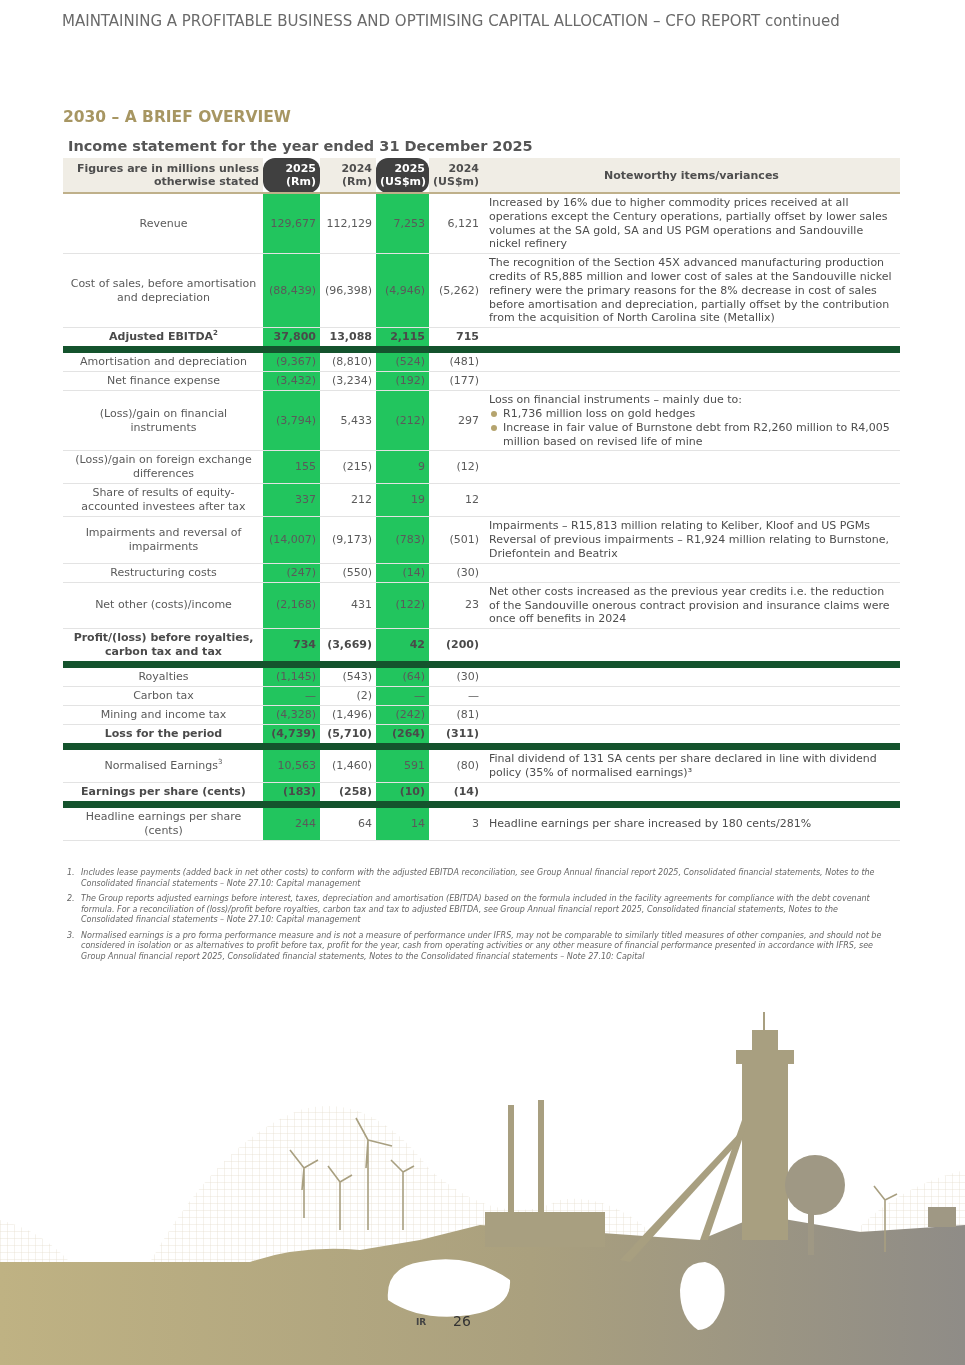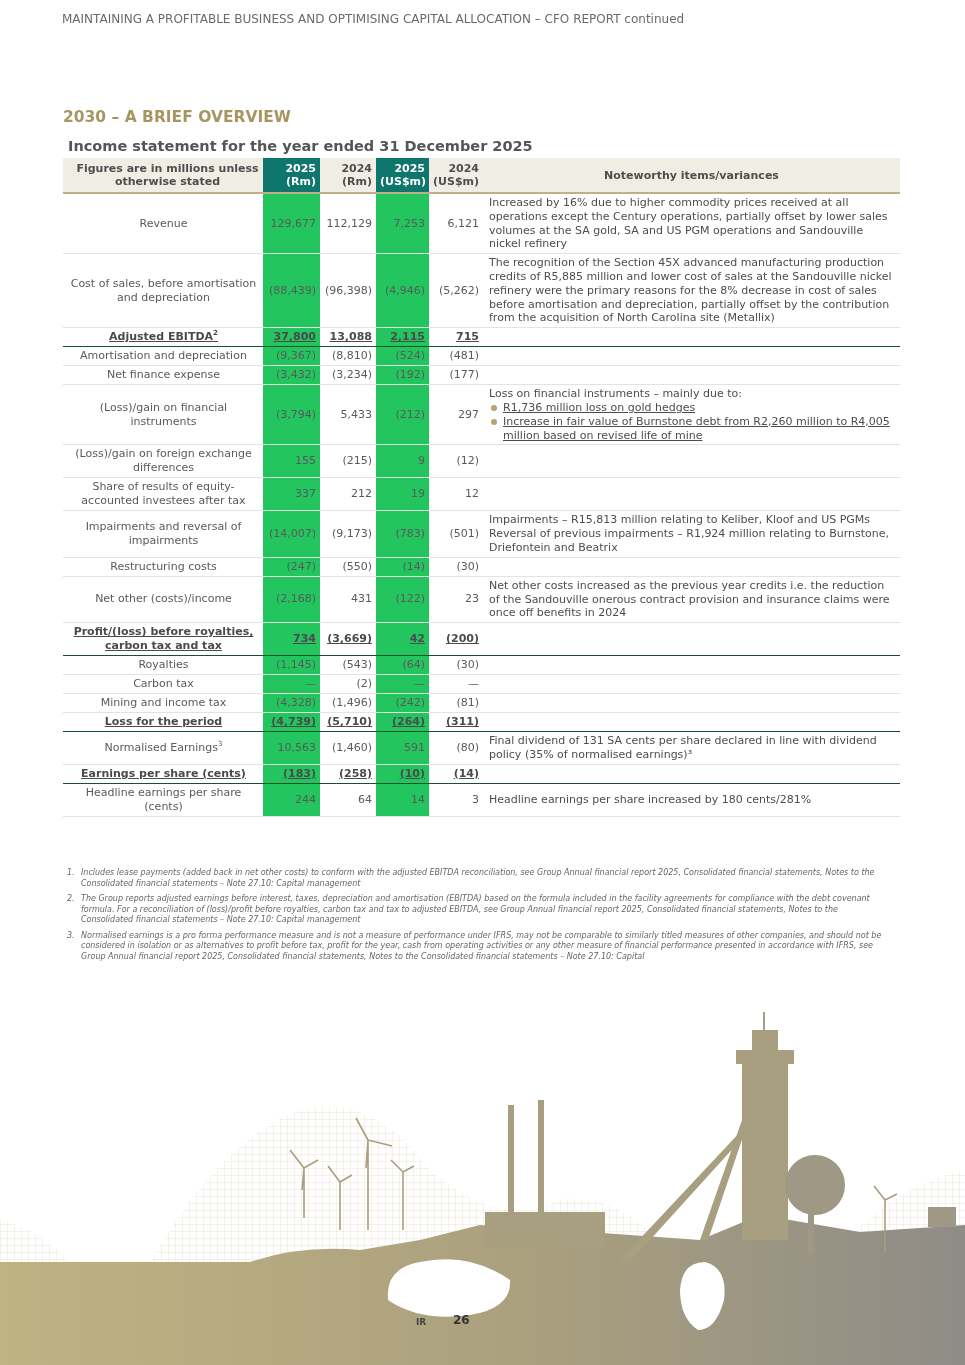--- a/index.html
+++ b/index.html
@@ -4,21 +4,21 @@
 <style>
   html, body { margin: 0; padding: 0; }
   body {
     width: 965px; height: 1365px; position: relative; overflow: hidden;
     background: #ffffff;
     font-family: "DejaVu Sans", sans-serif;
     color: #4a4a4a;
   }
   .running-header {
     position: absolute; left: 62px; top: 12px;
-    font-size: 12px; color: #6a6a6a; letter-spacing: 0; text-align: right;
+    font-size: 15px; color: #6a6a6a; letter-spacing: 0; text-align: right;
   }
   .section-title {
     position: absolute; left: 63px; top: 108px;
     font-size: 15.5px; font-weight: bold; color: #a79662;
     letter-spacing: 0;
   }
   .table-title {
     position: absolute; left: 68px; top: 138px;
     font-size: 14.5px; font-weight: bold; color: #555555;
   }
@@ -31,36 +31,36 @@
   table.is col.c-n1 { width: 57px; }
   table.is col.c-n2 { width: 56px; }
   table.is col.c-n3 { width: 53px; }
   table.is col.c-n4 { width: 54px; }
   table.is col.c-note { width: 417px; }
   table.is th {
     background: #f0ede5; color: #4e4e4e; font-weight: bold;
     font-size: 11px; line-height: 13px; padding: 4px 4px 4px 4px;
     border-bottom: 2px solid #bfb08a; vertical-align: middle;
   }
-  table.is th.lbl { text-align: center; padding-left: 13px; }
+  table.is th.lbl { text-align: right; padding-left: 13px; }
   table.is th.num { text-align: right; }
-  table.is th.hl { background: #0f766e; color: #ffffff; }
+  table.is th.hl { background: #404040; color: #ffffff; border-radius: 12px; }
   table.is th.note { text-align: center; }
   table.is td {
     padding: 2px 4px; line-height: 14px; vertical-align: middle;
     border-bottom: 1px solid #e3e3e3;
   }
   table.is td.lbl { text-align: center; padding-left: 5px; }
   table.is td.num { text-align: right; white-space: nowrap; }
   table.is td.hl { background: #22c55e; }
   table.is td.note { text-align: left; padding-left: 6px; color: #4d4d4d; font-size: 11px; line-height: 13.8px; }
   table.is tr.bold td.lbl, table.is tr.bold td.num { font-weight: bold; color: #4a4a4a; }
-  table.is tr.bold td { border-top: 1px solid #bfb08a; border-bottom: 1px solid #14532d; text-decoration: underline; }
+  table.is tr.bold td { border-top: 1px solid #bfb08a; border-bottom: 7px solid #14532d; }
   table.is tr.last td { border-bottom: none; }
-  table.is td.note ul { margin: 0; padding: 0; list-style: none; text-decoration: underline; }
+  table.is td.note ul { margin: 0; padding: 0; list-style: none; }
   table.is td.note li { position: relative; padding-left: 14px; }
   table.is td.note li .dot {
     position: absolute; left: 2px; top: 4px; width: 6px; height: 6px;
     border-radius: 50%; background: #b5a46e;
   }
   sup { font-size: 7px; vertical-align: super; line-height: 0; }
   .footnotes {
     position: absolute; left: 67px; top: 868px; width: 820px;
     font-size: 8px; font-style: italic; color: #666666; line-height: 10.5px;
   }
@@ -70,21 +70,21 @@
   .illustration {
     position: absolute; left: 0; top: 1000px; width: 965px; height: 365px;
   }
   .page-footer {
     position: absolute; top: 1313px; left: 0; width: 782px; height: 20px;
   }
   .ir-label {
     position: absolute; left: 416px; top: 4px; font-size: 9px; font-weight: bold; color: #444;
   }
   .page-number {
-    position: absolute; left: 453px; top: 0; font-size: 12px; font-weight: bold; color: #333;
+    position: absolute; left: 453px; top: 0; font-size: 14px; font-weight: normal; color: #333;
   }
 </style>
 </head>
 <body>
 
 <div class="running-header">MAINTAINING A PROFITABLE BUSINESS AND OPTIMISING CAPITAL ALLOCATION – CFO REPORT continued</div>
 <div class="section-title">2030 – A BRIEF OVERVIEW</div>
 <div class="table-title">Income statement for the year ended 31 December 2025</div>
 
 <table class="is">

